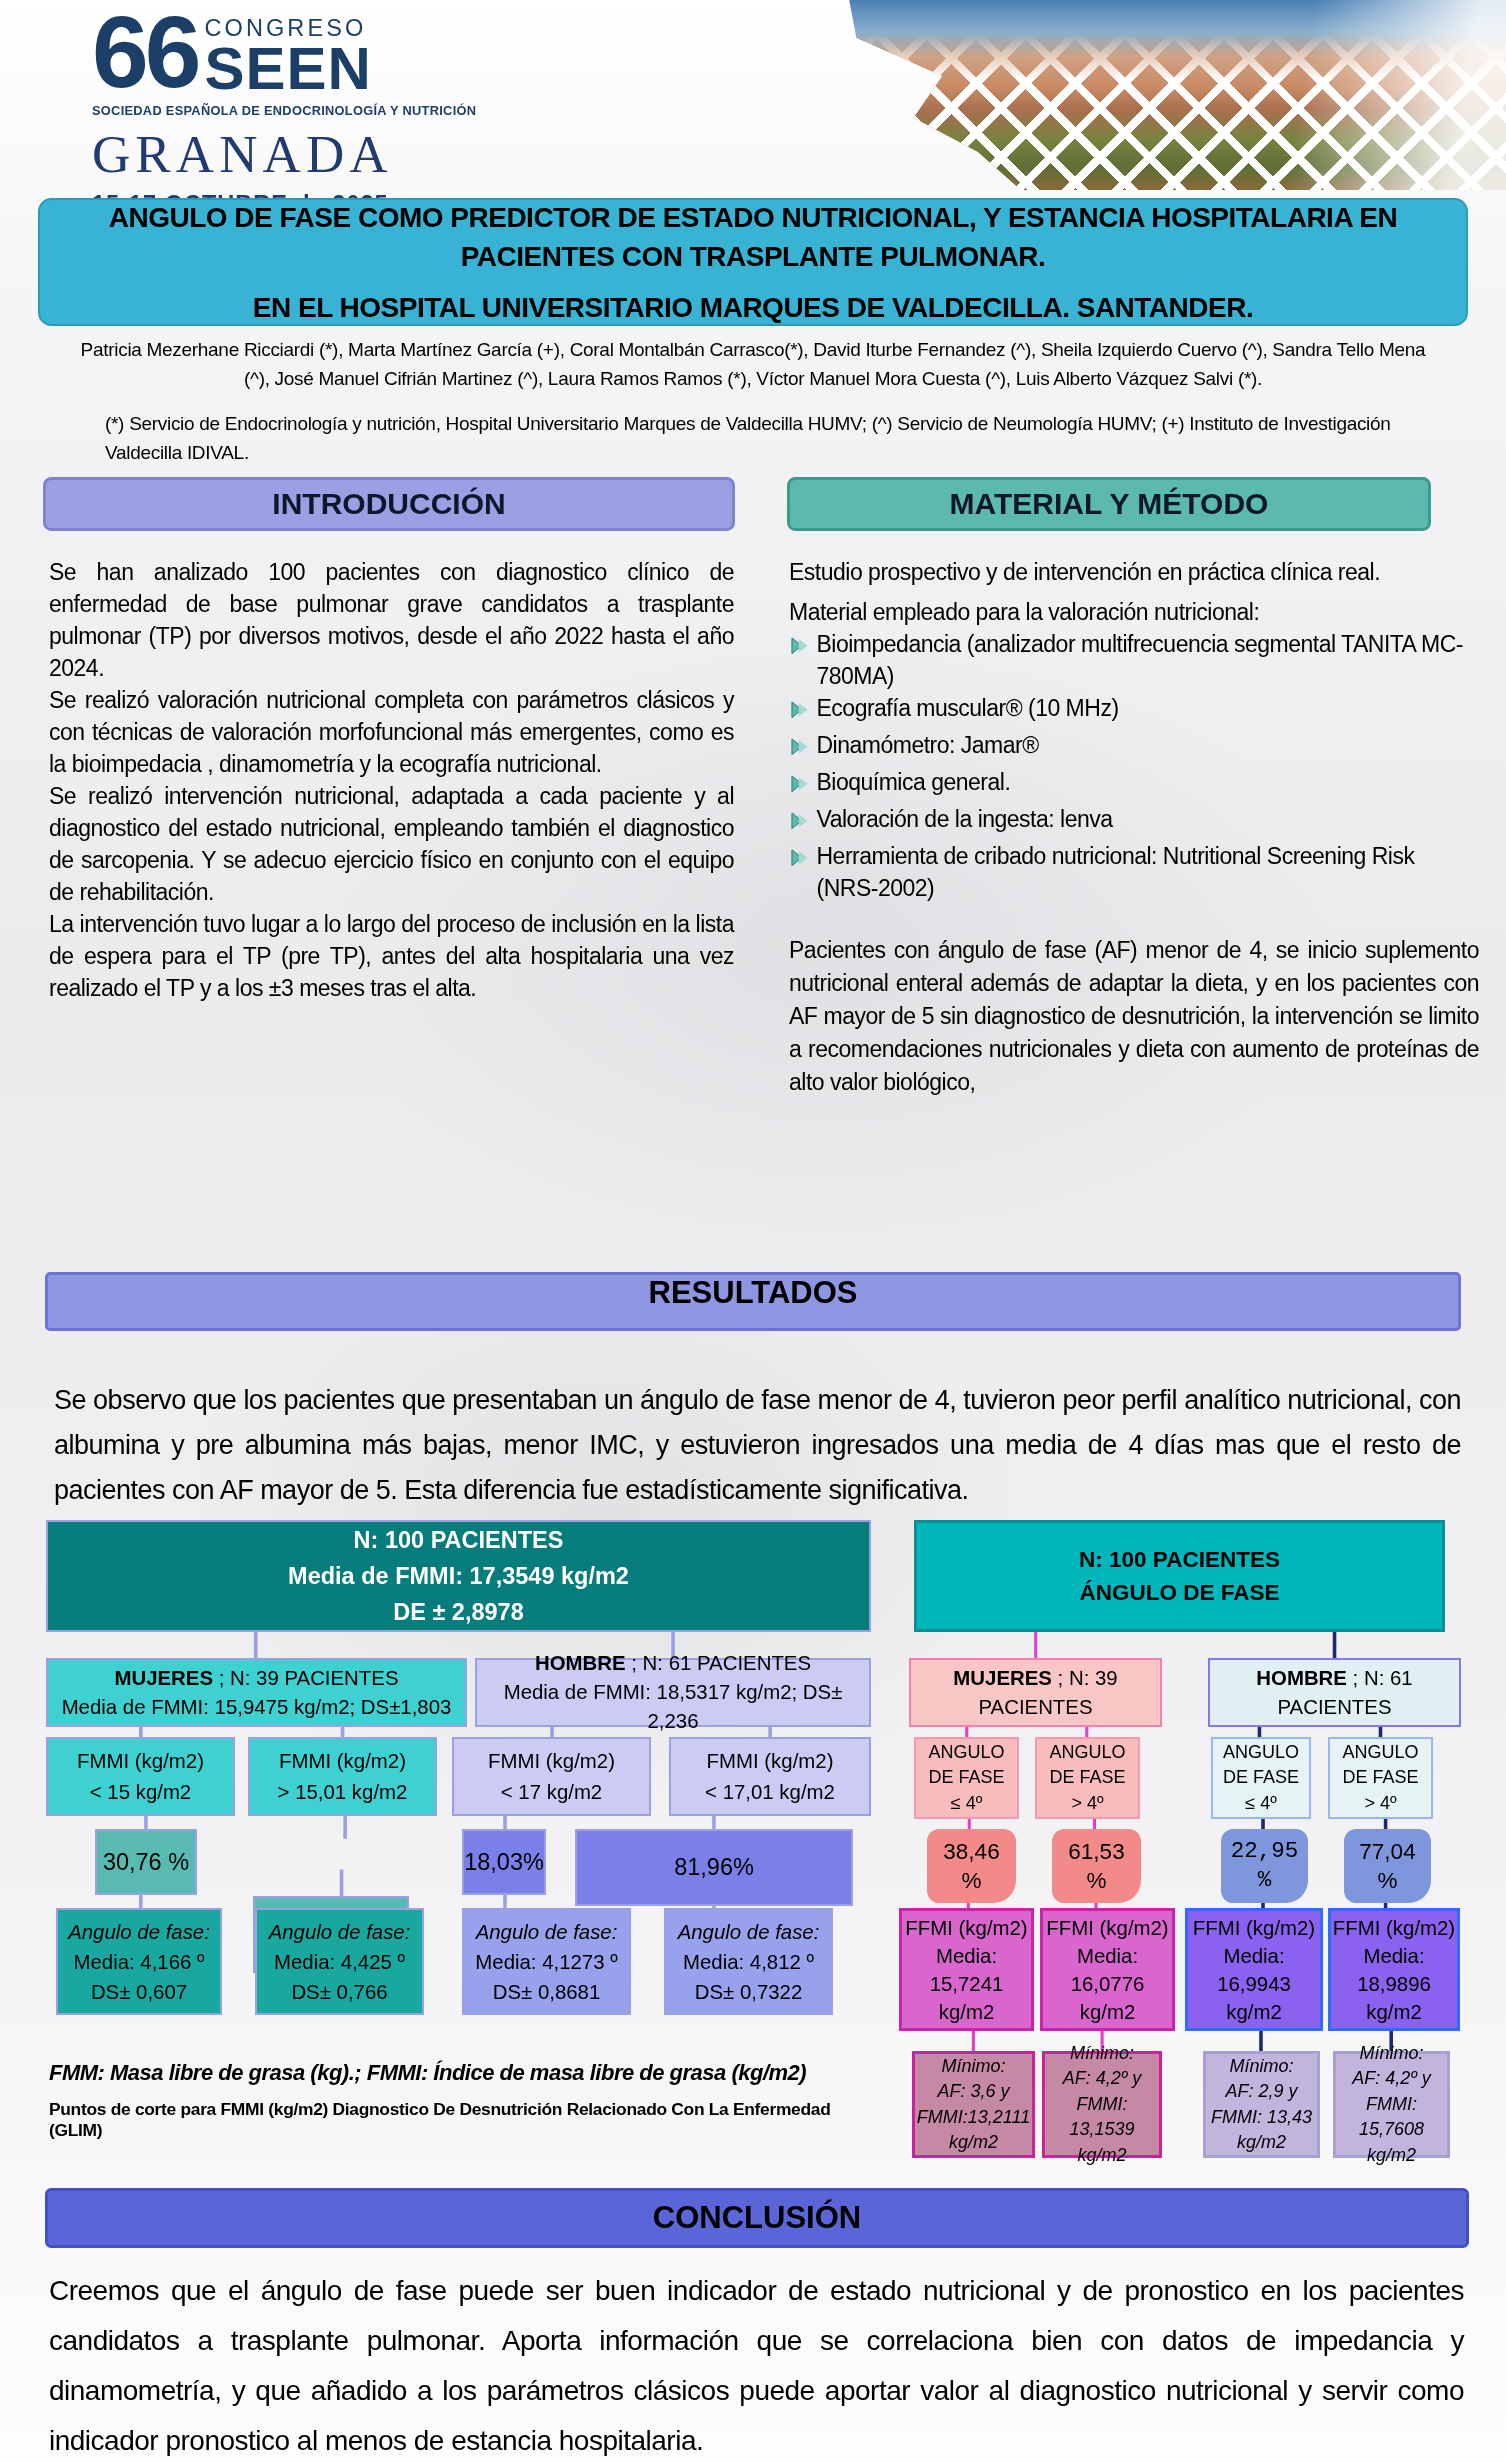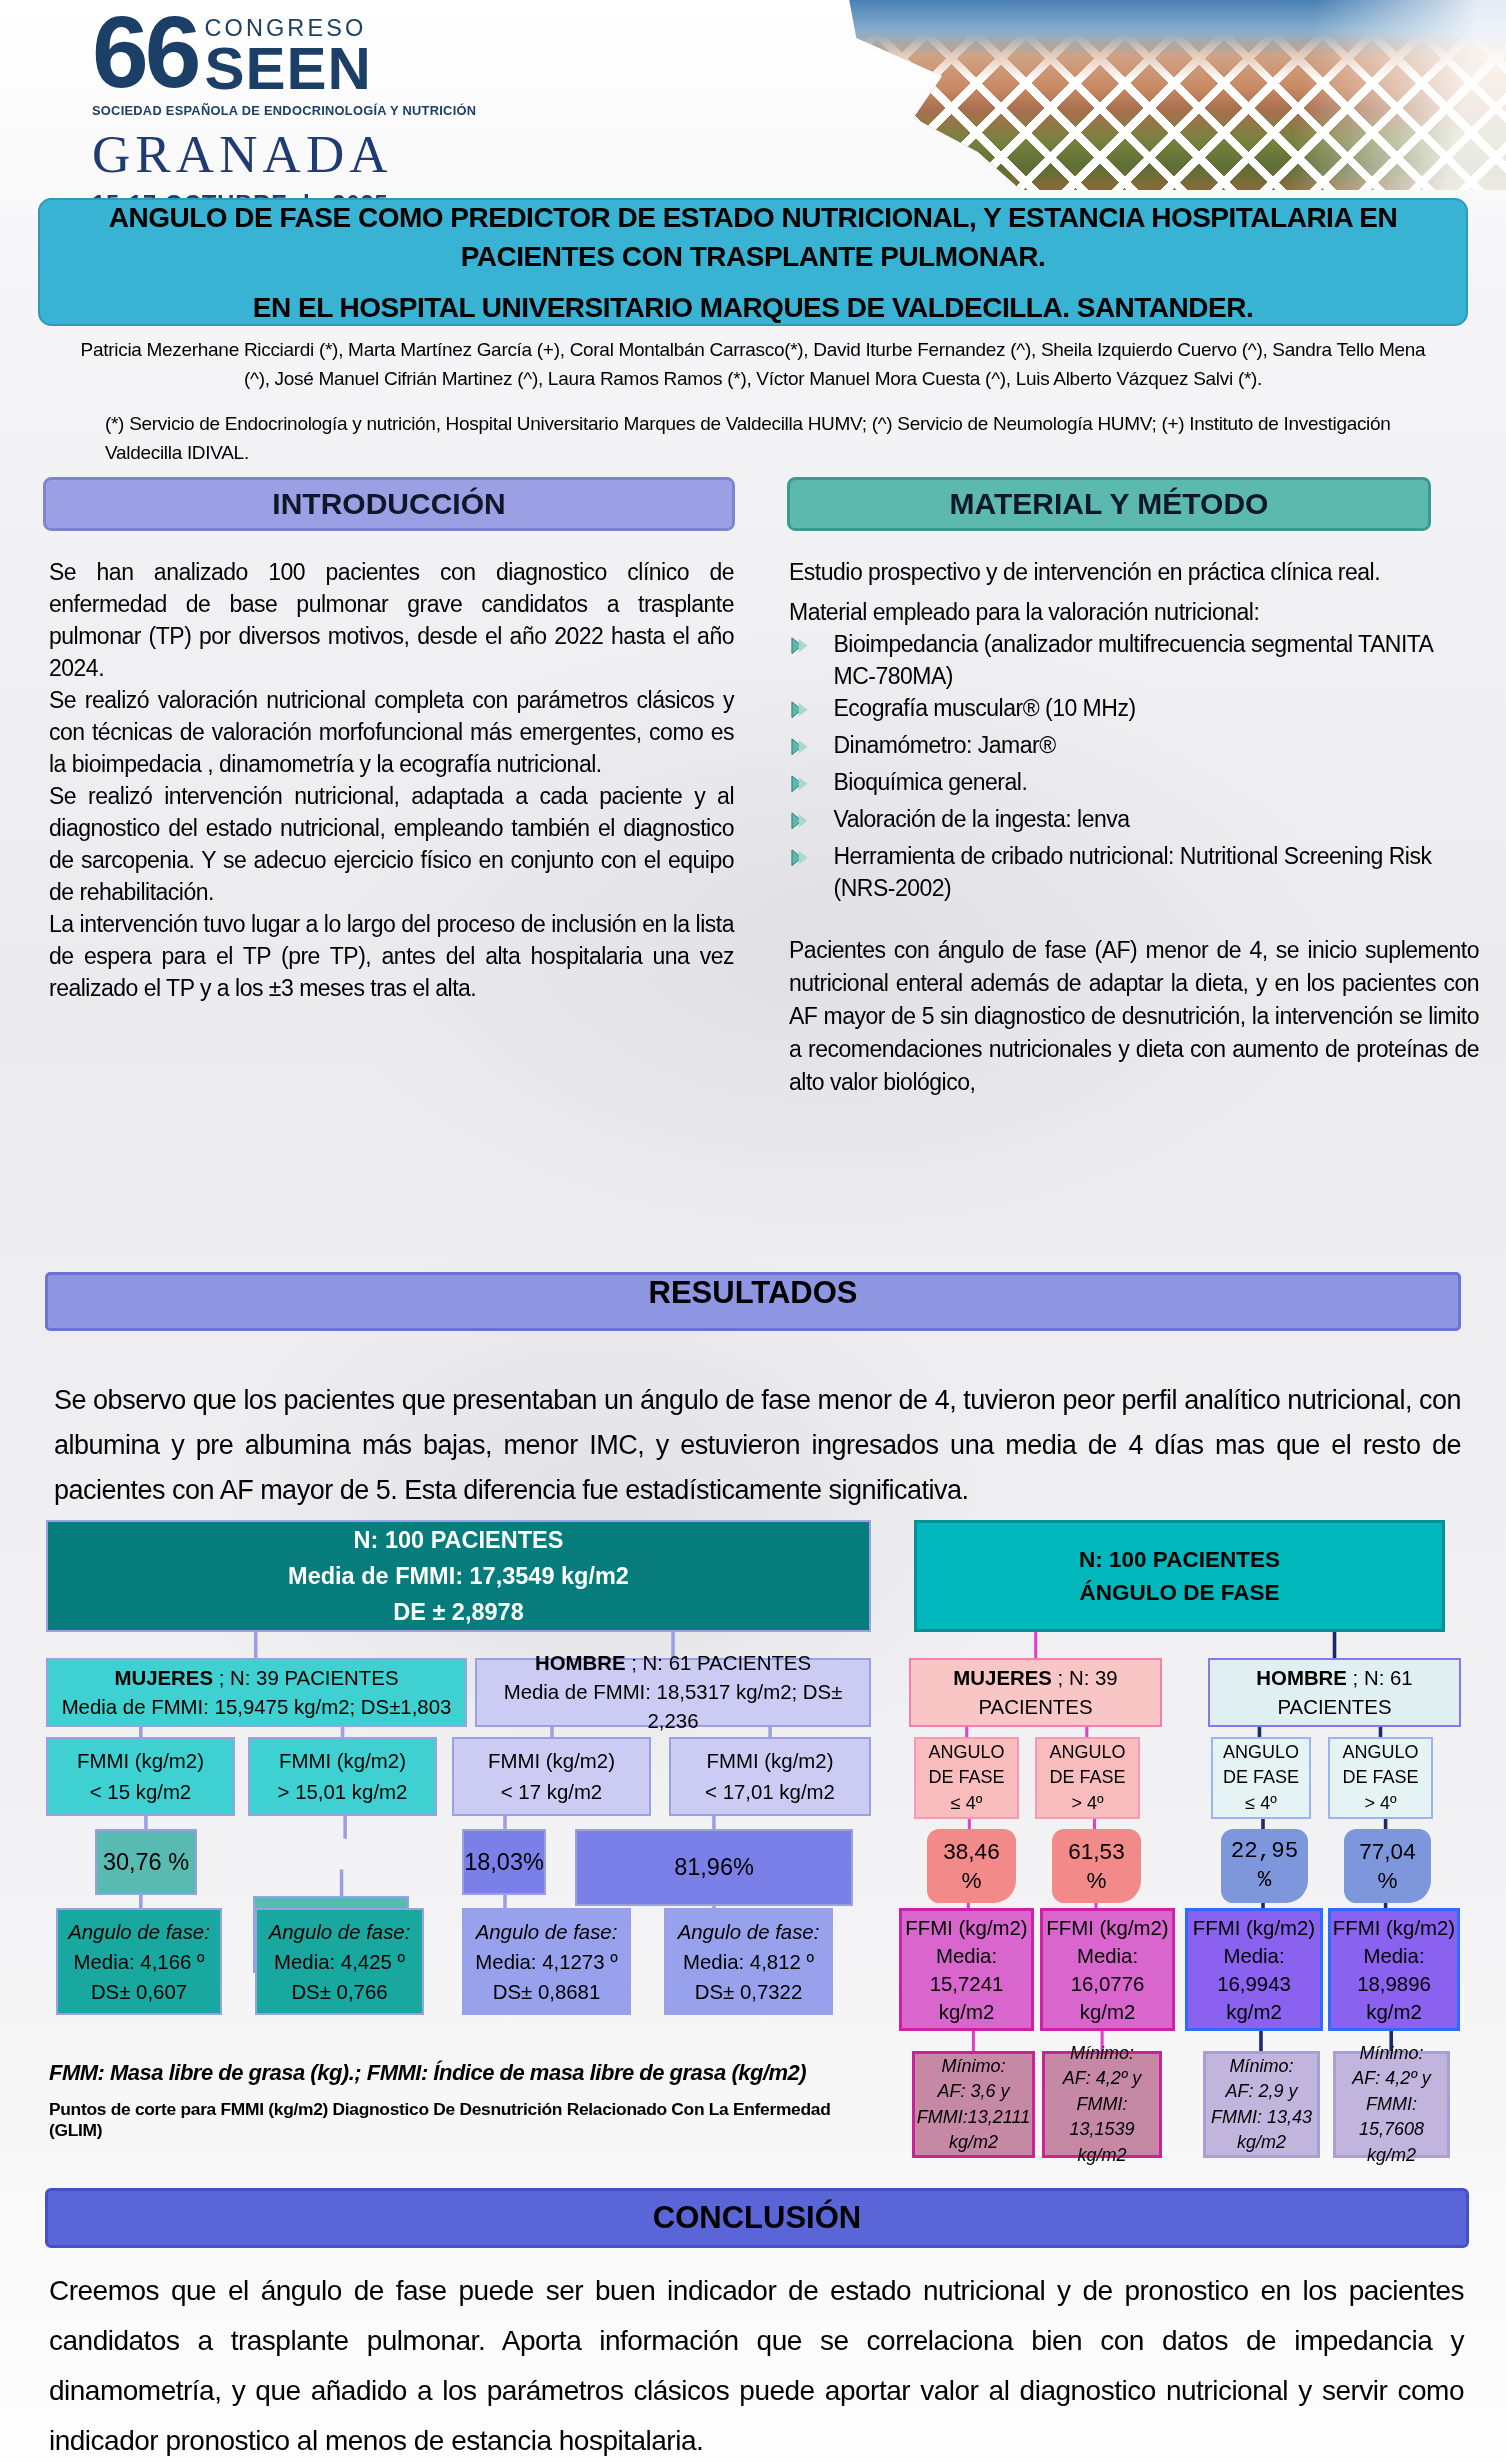--- a/index.html
+++ b/index.html
@@ -55,21 +55,21 @@
     font-size:30px; font-weight:bold; color:#0f172a;
   }
   .intro-h { left:43px; top:477px; width:692px; background:#9b9fe3; border:3.1px solid #7f84cf; }
   .met-h  { left:787px; top:477px; width:644px; background:#5cb9ad; border:3.1px solid #3d9a8e; }
   
   .body-col { position:absolute; color:#000; font-size:23px; line-height:32px; text-align:justify; letter-spacing:-0.5px; }
   .intro-text { left:49px; top:556px; width:685px; }
   .met-text { left:789px; top:556px; width:690px; }
   .met-text p.lead { margin-bottom:8px; }
   .bullets { list-style:none; margin:0; }
-  .bullets li { display:flex; align-items:flex-start; gap:21px; }
+  .bullets li { display:flex; align-items:flex-start; gap:4px; }
   .bullets li .bi { flex:0 0 23.5px; margin-top:5.1px; }
   .bullets li .bt { flex:1; text-align:left; }
   .met-par { margin-top:30px; line-height:33px; }
   
   .res-bar {
     position:absolute; left:45px; top:1272px; width:1416px; height:59px;
     background:#8e96e2; border:3.6px solid #6b73d6; border-radius:5.1px;
     display:flex; justify-content:center; font-size:31px; font-weight:bold; color:#000;
   }
   .res-text { position:absolute; left:54px; top:1354px; width:1407px; font-size:27px; line-height:45px; text-align:justify; color:#000; letter-spacing:-0.5px;margin-top:24px; }

